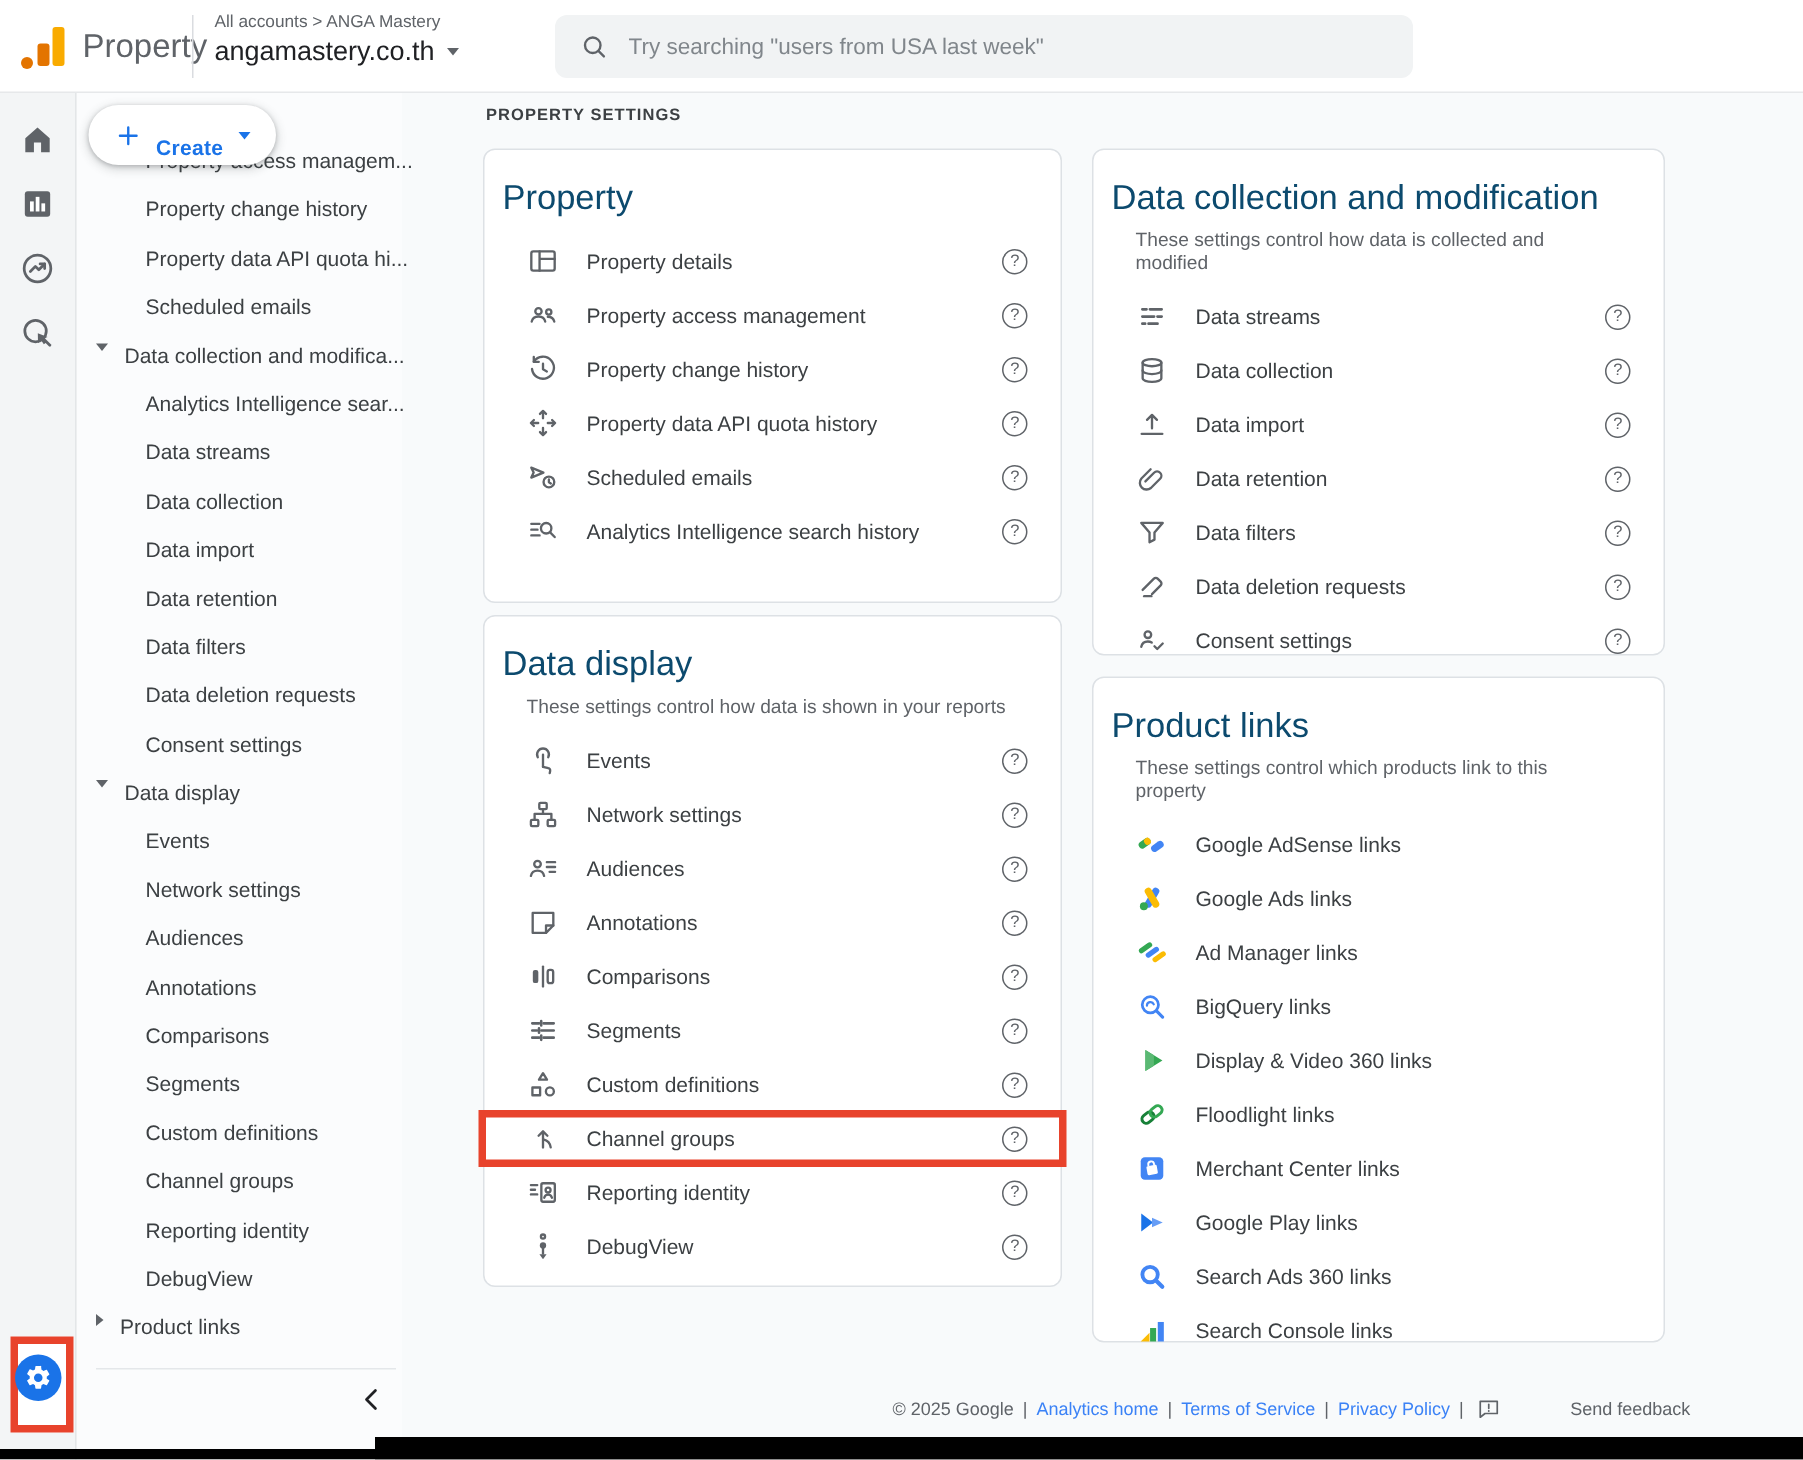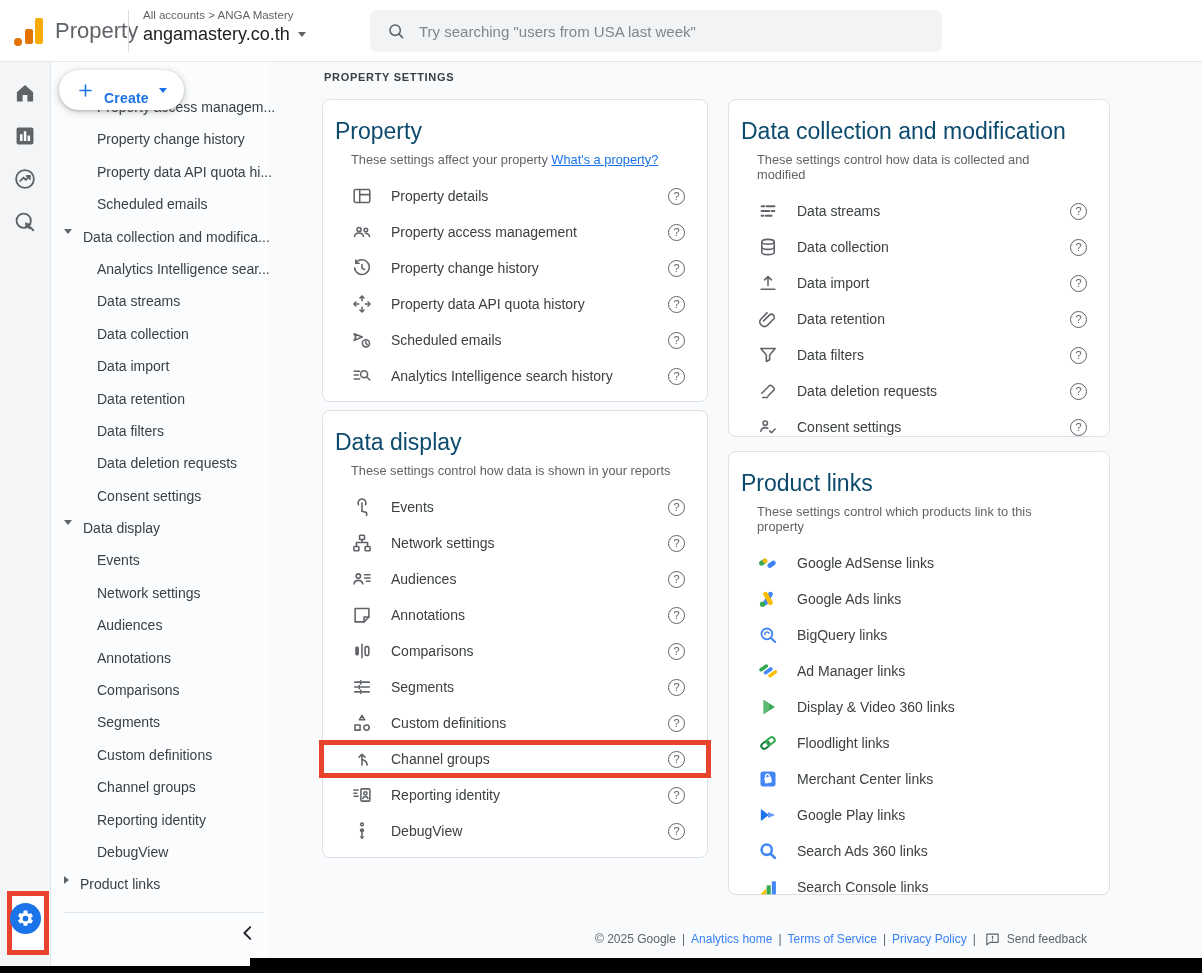--- a/index.html
+++ b/index.html
@@ -253,24 +253,20 @@
       <svg viewBox="0 0 24 24">
         <path fill="#fff" d="M19.14 12.94c.04-.3.06-.61.06-.94 0-.32-.02-.64-.07-.94l2.03-1.58a.49.49 0 0 0 .12-.61l-1.92-3.32a.49.49 0 0 0-.59-.22l-2.39.96c-.5-.38-1.03-.7-1.62-.94l-.36-2.54A.48.48 0 0 0 13.92 2h-3.84c-.24 0-.43.17-.47.41l-.36 2.54c-.59.24-1.13.57-1.62.94l-2.39-.96a.49.49 0 0 0-.59.22L2.73 8.47c-.12.21-.08.47.12.61l2.03 1.58c-.05.3-.09.63-.09.94s.02.64.07.94l-2.03 1.58a.49.49 0 0 0-.12.61l1.92 3.32c.12.22.37.29.59.22l2.39-.96c.5.38 1.03.7 1.62.94l.36 2.54c.05.24.24.41.48.41h3.84c.24 0 .44-.17.47-.41l.36-2.54c.59-.24 1.13-.56 1.62-.94l2.39.96c.22.08.47 0 .59-.22l1.92-3.32c.12-.22.07-.47-.12-.61zM12 15.6A3.6 3.6 0 1 1 12 8.4a3.6 3.6 0 0 1 0 7.2z"></path>
       </svg>
     </span>
 </div>
 
 <div class="settings-label">PROPERTY SETTINGS</div>
 
 <div class="card" id="card-property">
   <div class="card-title">Property</div>
-  <div class="card-sub">
-    <span>These settings affect your property</span>
-    <a>What's a property?</a>
-  </div>
   <div class="card-items">
       <div class="item-row">
         <span class="item-icon"><svg viewBox="0 0 24 24" fill="none" stroke="currentColor" stroke-width="1.7" stroke-linecap="round" stroke-linejoin="round">
             <rect x="3.5" y="5" width="17" height="14" rx="1.5"></rect>
             <path d="M9.5 5v14M9.5 10.5h11"></path>
           </svg></span>
         <span class="item-label">Property details</span>
         <span class="help">?</span>
       </div>
       <div class="item-row">
@@ -498,35 +494,35 @@
       <div class="item-row">
         <span class="item-icon"><svg viewBox="0 0 24 24">
             <rect x="9.4" y="3.4" width="5.2" height="16" rx="2.6" transform="rotate(30 12 11.4)" fill="#4285f4"></rect>
             <rect x="9.4" y="3.4" width="5.2" height="16" rx="2.6" transform="rotate(-30 12 11.4)" fill="#fbbc04"></rect>
             <circle cx="6.1" cy="17.6" r="2.9" fill="#34a853"></circle>
           </svg></span>
         <span class="item-label">Google Ads links</span>
       </div>
       <div class="item-row">
         <span class="item-icon"><svg viewBox="0 0 24 24">
-            <circle cx="10.8" cy="10.8" r="5.9" fill="none" stroke="#4285f4" stroke-width="2"></circle>
-            <path d="M15.4 15.4l4.3 4.3" stroke="#4285f4" stroke-width="2.3" stroke-linecap="round"></path>
-            <path d="M8.3 11.4a2.6 2.6 0 0 1 5-1" fill="none" stroke="#4285f4" stroke-width="1.6" stroke-linecap="round"></path>
-          </svg></span>
-        <span class="item-label">BigQuery links</span>
-      </div>
-      <div class="item-row">
-        <span class="item-icon"><svg viewBox="0 0 24 24">
             <g transform="rotate(-35 12 12)">
               <rect x="4.6" y="4.6" width="11" height="3.8" rx="1.9" fill="#34a853"></rect>
               <rect x="6.8" y="10.1" width="11" height="3.8" rx="1.9" fill="#4285f4"></rect>
               <rect x="9" y="15.6" width="11" height="3.8" rx="1.9" fill="#fbbc04"></rect>
             </g>
           </svg></span>
         <span class="item-label">Ad Manager links</span>
+      </div>
+      <div class="item-row">
+        <span class="item-icon"><svg viewBox="0 0 24 24">
+            <circle cx="10.8" cy="10.8" r="5.9" fill="none" stroke="#4285f4" stroke-width="2"></circle>
+            <path d="M15.4 15.4l4.3 4.3" stroke="#4285f4" stroke-width="2.3" stroke-linecap="round"></path>
+            <path d="M8.3 11.4a2.6 2.6 0 0 1 5-1" fill="none" stroke="#4285f4" stroke-width="1.6" stroke-linecap="round"></path>
+          </svg></span>
+        <span class="item-label">BigQuery links</span>
       </div>
       <div class="item-row">
         <span class="item-icon"><svg viewBox="0 0 24 24">
             <path d="M7.2 4.4v15.2L19.6 12z" fill="#34a853"></path>
             <path d="M7.2 4.4l6.2 3.8v7.6l-6.2 3.8z" fill="#5bb974"></path>
           </svg></span>
         <span class="item-label">Display &amp; Video 360 links</span>
       </div>
       <div class="item-row">
         <span class="item-icon"><svg viewBox="0 0 24 24">
@@ -579,17 +575,17 @@
   <span class="sep">|</span>
   <a>Terms of Service</a>
   <span class="sep">|</span>
   <a>Privacy Policy</a>
   <span class="sep">|</span>
   <span class="fb-icon" id="feedback-icon"><svg viewBox="0 0 24 24" fill="none" stroke="currentColor" stroke-width="1.6" stroke-linecap="round" stroke-linejoin="round">
         <path d="M4 4.5h16v11.5H8.5L4 19.5z"></path>
         <path d="M12 7.5v3.6"></path>
         <circle cx="12" cy="13.6" r=".9" fill="currentColor" stroke="none"></circle>
       </svg></span>
-  <span style="cursor:pointer;">Send feedback</span>
+  <span style="cursor:pointer;margin-left:40px;">Send feedback</span>
 </div>
 
 <div class="bar-a"></div>
 <div class="bar-b"></div>
 
 </body></html>

